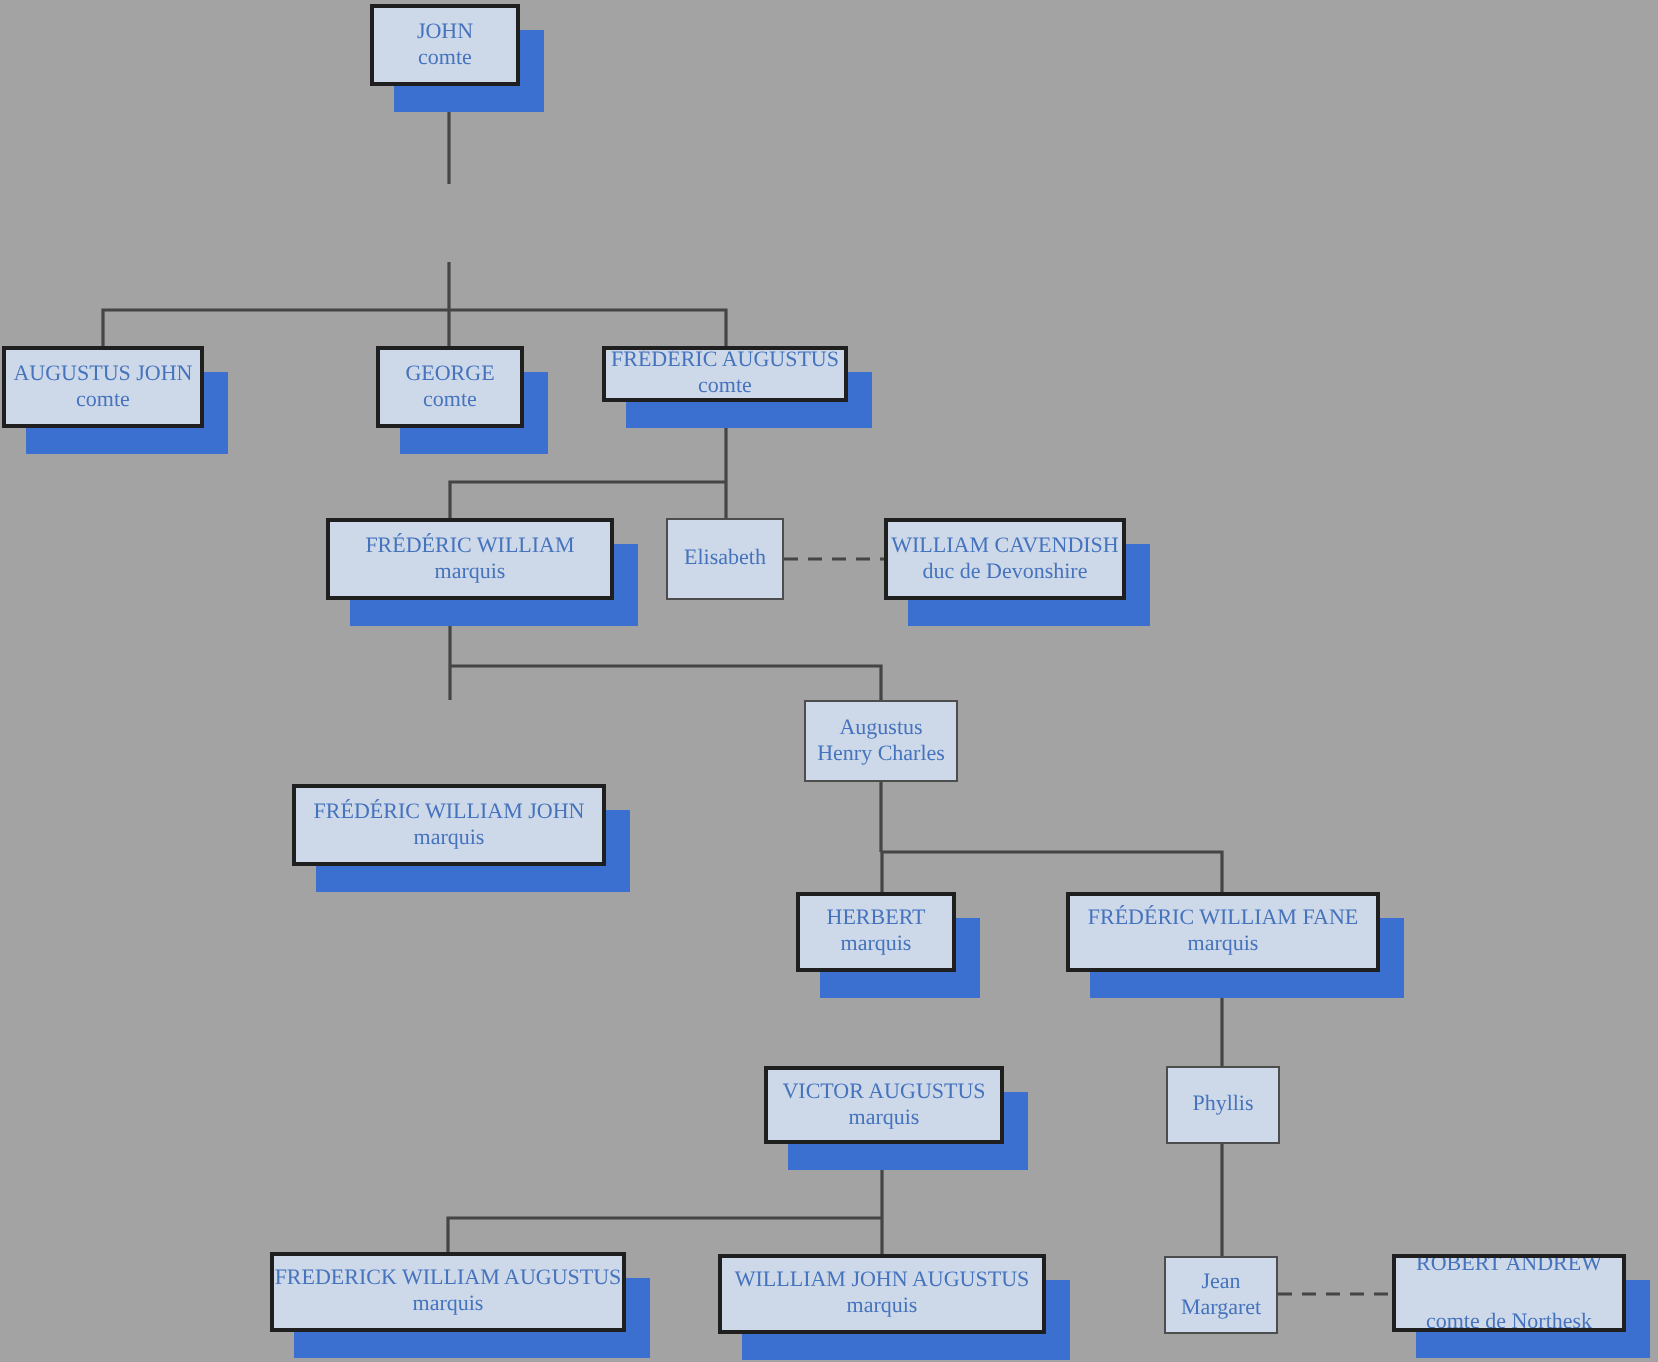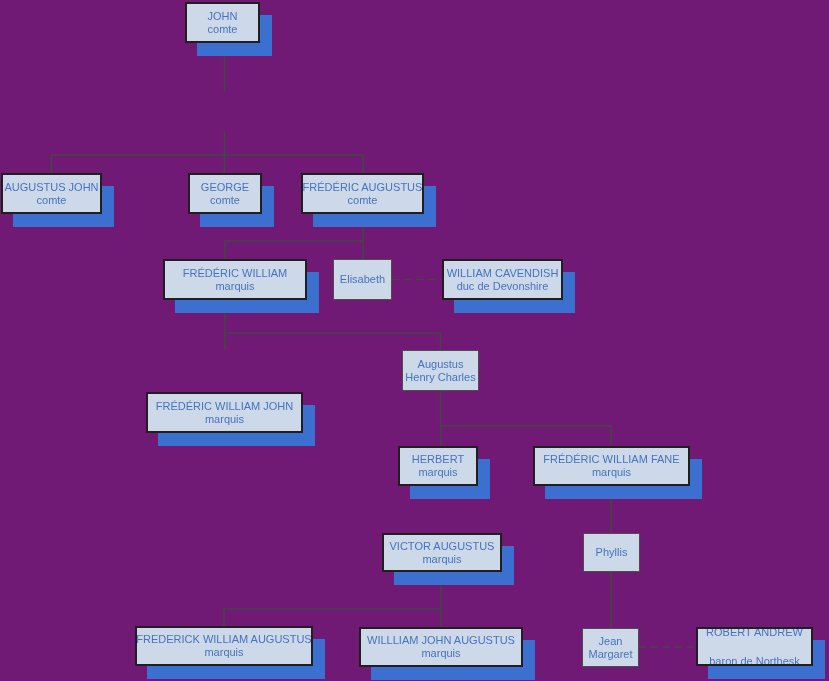--- a/index.html
+++ b/index.html
@@ -1,23 +1,23 @@
 <!DOCTYPE html>
 <html><head>
 <meta charset="utf-8">
 <title>Family Tree Diagram</title>
 <style>
   html, body { margin: 0; padding: 0; background: #ffffff; }
   #canvas {
     position: relative;
     width: 829px;
     height: 681px;
-    background: #701a75;
+    background: #a3a3a3;
     overflow: hidden;
-    font-family: Liberation Sans, sans-serif;
+    font-family: Liberation Serif, serif;
     --box-fill: #cdd9e9;
     --box-border: #1f1f1f;
     --plain-border: #4d4d4d;
     --text-color: #4673bd;
     --shadow-color: #3b70d1;
     --line-color: #454545;
   }
   #wires {
     position: absolute;
     left: 0; top: 0;
@@ -86,21 +86,21 @@
   <div class="node shadowed" style="left:1px;top:173px;width:101px;height:41px;">
     <div class="l1">AUGUSTUS JOHN</div>
     <div class="l2">comte</div>
   </div>
 
   <div class="node shadowed" style="left:188px;top:173px;width:74px;height:41px;">
     <div class="l1">GEORGE</div>
     <div class="l2">comte</div>
   </div>
 
-  <div class="node shadowed" style="left:301px;top:173px;width:123px;height:41px;">
+  <div class="node shadowed" style="left:301px;top:173px;width:123px;height:28px;">
     <div class="l1">FRÉDÉRIC AUGUSTUS</div>
     <div class="l2">comte</div>
   </div>
 
   <div class="node shadowed" style="left:163px;top:259px;width:144px;height:41px;">
     <div class="l1">FRÉDÉRIC WILLIAM</div>
     <div class="l2">marquis</div>
   </div>
 
   <div class="node plain" style="left:333px;top:259px;width:59px;height:41px;">
@@ -153,16 +153,16 @@
     <div class="l2">marquis</div>
   </div>
 
   <div class="node plain" style="left:582px;top:628px;width:57px;height:39px;">
     <div class="l1">Jean</div>
     <div class="l2">Margaret</div>
   </div>
 
   <div class="node shadowed" style="left:696px;top:627px;width:117px;height:39px;gap:16px;">
     <div class="l1">ROBERT ANDREW</div>
-    <div class="l2">baron de Northesk</div>
+    <div class="l2">comte de Northesk</div>
   </div>
 
 </div>
 
 </body></html>

